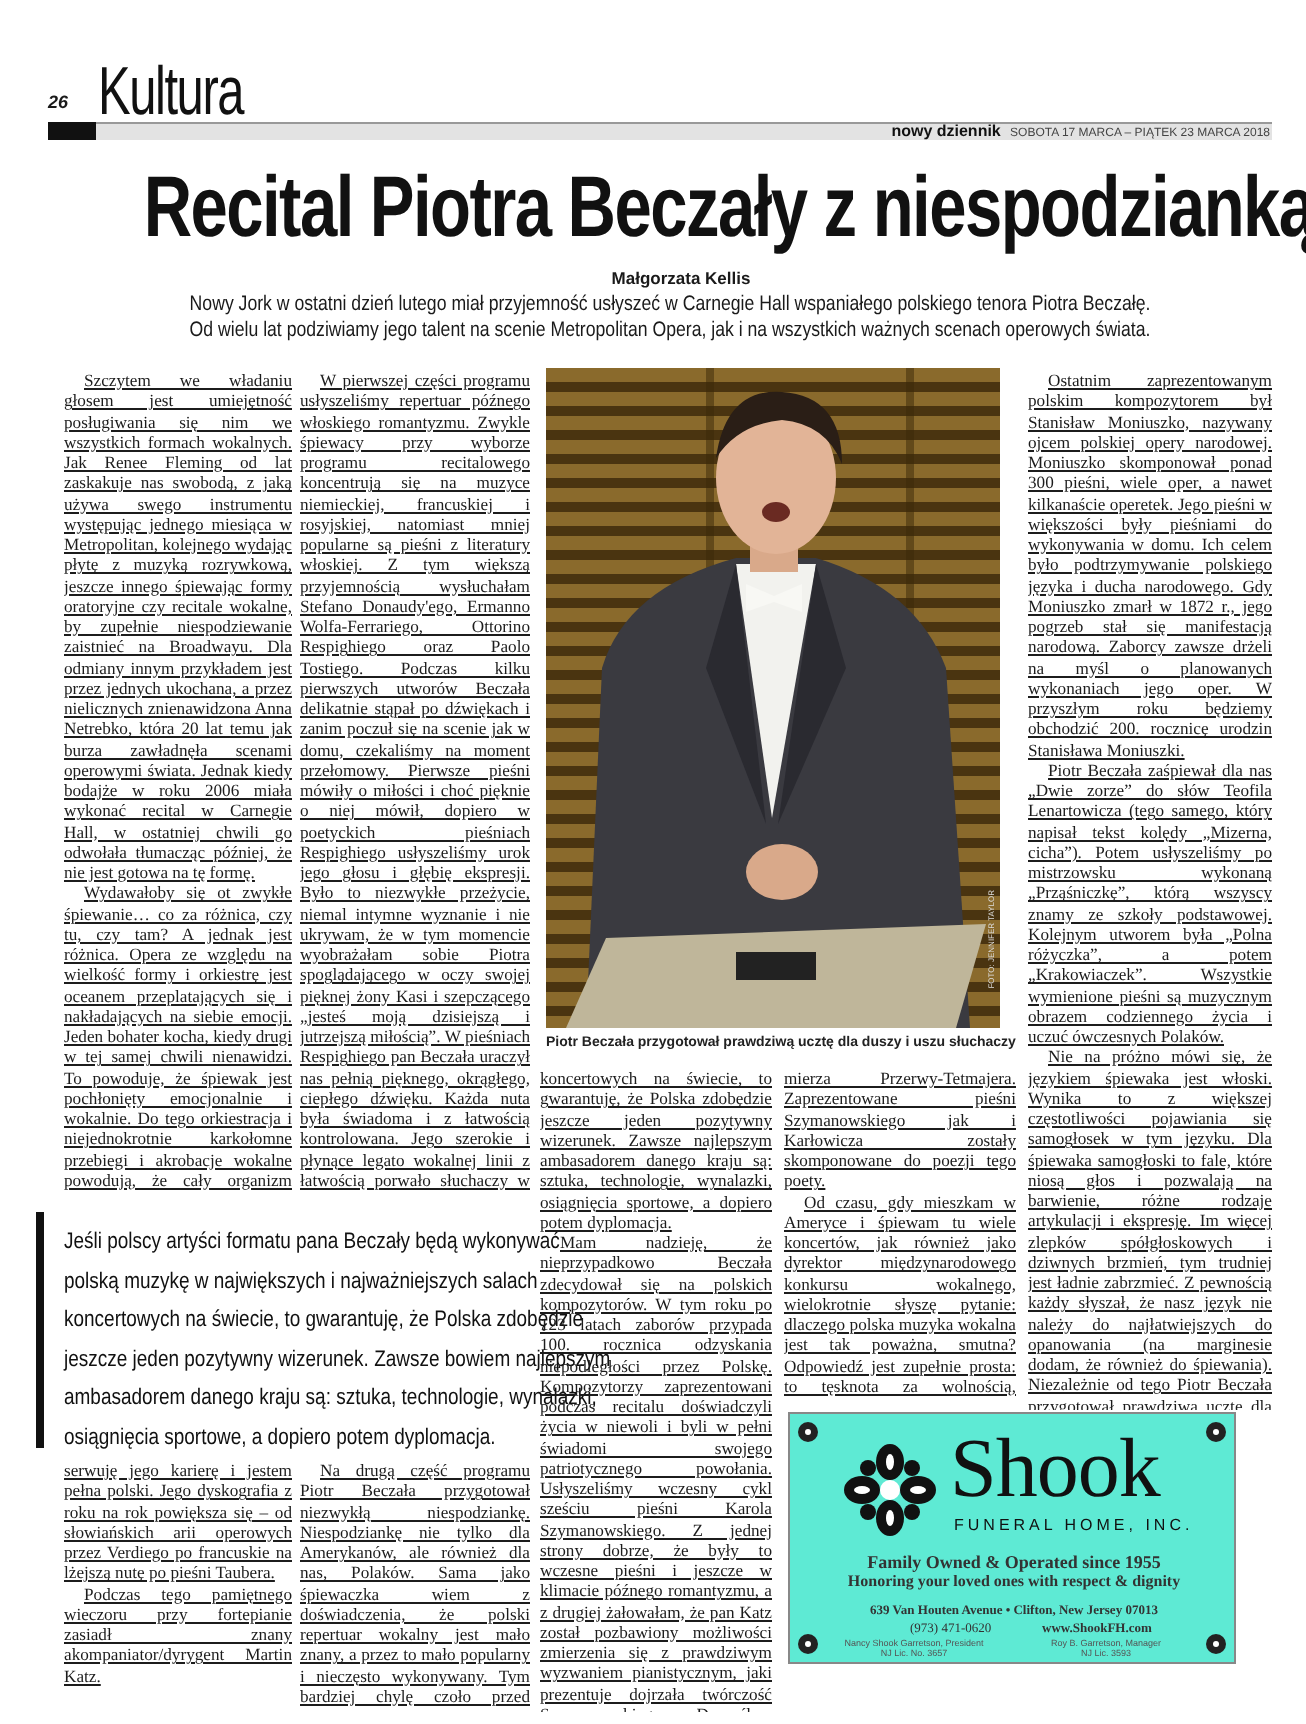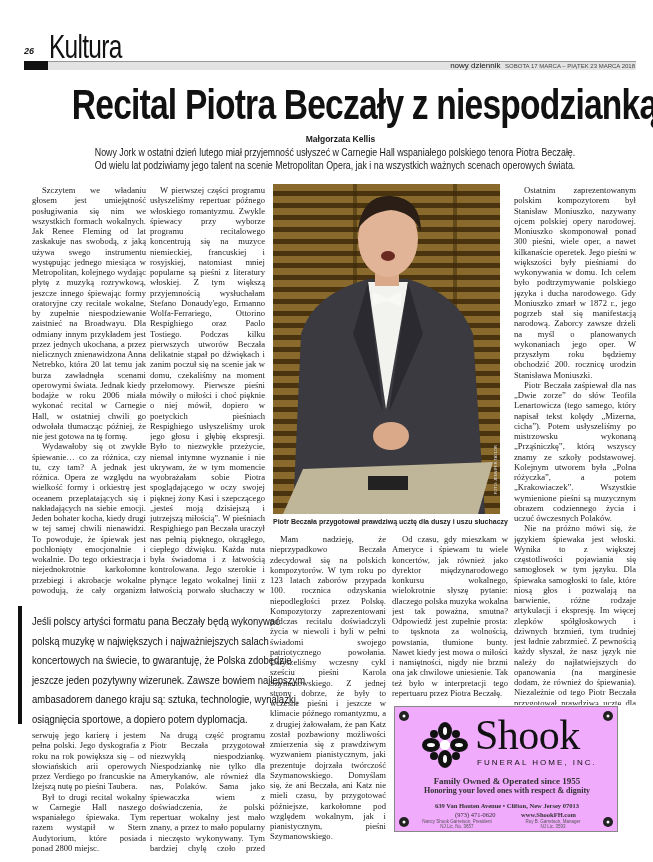--- a/index.html
+++ b/index.html
@@ -4,39 +4,39 @@
 <style>
   * { box-sizing: border-box; margin: 0; padding: 0; }
   html, body { width: 653px; height: 862px; background: #ffffff; overflow: hidden; }
   body { position: relative; font-family: "Liberation Serif", serif; color: #1a1a1a; }
 
   .page-num { position: absolute; left: 24px; top: 46px; font-family: "Liberation Sans", sans-serif; font-size: 9px; font-weight: bold; font-style: italic; }
   .section-title { position: absolute; left: 49px; top: 27px; font-family: "Liberation Sans", sans-serif; font-size: 34px; font-weight: normal; letter-spacing: -1px; transform: scaleX(0.72); transform-origin: left top; color: #111; }
   .rule-bar { position: absolute; left: 24px; top: 61px; width: 612px; height: 9px; background: #e3e3e3; border-top: 1px solid #999; }
   .rule-block { position: absolute; left: 24px; top: 61px; width: 24px; height: 9px; background: #111; }
   .masthead { position: absolute; right: 18px; top: 61px; height: 9px; font-family: "Liberation Sans", sans-serif; font-size: 6px; line-height: 9px; white-space: nowrap; color: #444; }
-  .masthead .brand { font-weight: normal; font-size: 8px; color: #111; margin-right: 3px; }
+  .masthead .brand { font-weight: bold; font-size: 8px; color: #111; margin-right: 3px; }
 
   .headline { position: absolute; left: 0; width: 653px; top: 80px; text-align: center; font-family: "Liberation Sans", sans-serif; font-weight: bold; font-size: 43px; line-height: 48px; letter-spacing: -1px; transform: scaleX(0.78); transform-origin: center top; color: #111; white-space: nowrap; }
   .byline { position: absolute; left: 0; width: 653px; top: 134px; text-align: center; font-family: "Liberation Sans", sans-serif; font-weight: bold; font-size: 8.5px; padding-left: 28px; }
   .lead { position: absolute; left: 50px; width: 560px; top: 146px; text-align: center; font-family: "Liberation Sans", sans-serif; font-size: 10.5px; line-height: 13px; transform: scaleX(0.84); transform-origin: center top; }
   .lead p { white-space: nowrap; }
 
-  .col { position: absolute; font-size: 8.6px; line-height: 10.25px; text-align: justify; hyphens: manual; overflow: hidden; color: #1c1c1c; }
+  .col { position: absolute; font-size: 8.6px; line-height: 10.25px; text-align: justify; hyphens: manual; overflow: hidden; color: #1c1c1c; text-decoration: underline; }
   .col p { text-indent: 10px; }
   .col p.noindent { text-indent: 0; }
 
   .photo { position: absolute; left: 273px; top: 184px; width: 227px; height: 330px; overflow: hidden; background: #6b4f1e; }
   .photo-credit { position: absolute; right: 2px; bottom: 20px; writing-mode: vertical-rl; transform: rotate(180deg); font-family: "Liberation Sans", sans-serif; font-size: 4px; color: #ddd; }
   .caption { position: absolute; left: 273px; top: 518px; width: 240px; font-family: "Liberation Sans", sans-serif; font-weight: bold; font-size: 7px; color: #222; white-space: nowrap; }
 
   .pullquote { position: absolute; left: 18px; top: 606px; width: 250px; height: 118px; border-left: 4px solid #111; padding-left: 10px; padding-top: 6px; }
   .pullquote p { font-family: "Liberation Sans", sans-serif; font-size: 11.3px; line-height: 19.5px; color: #111; white-space: nowrap; transform: scaleX(0.84); transform-origin: left top; }
 
-  .ad { position: absolute; left: 394px; top: 706px; width: 224px; height: 126px; border: 1px solid #888; background: #f0abfc; font-family: "Liberation Serif", serif; text-align: center; }
+  .ad { position: absolute; left: 394px; top: 706px; width: 224px; height: 126px; border: 1px solid #888; background: #5eead4; font-family: "Liberation Serif", serif; text-align: center; }
   .ad .corner { position: absolute; width: 12px; height: 12px; }
   .ad .logo-mark { position: absolute; left: 26px; top: 14px; width: 48px; height: 48px; }
   .ad .brand-name { position: absolute; left: 80px; top: 5px; font-size: 42px; line-height: 46px; letter-spacing: -0.5px; color: #111; }
   .ad .brand-sub { position: absolute; left: 82px; top: 51px; font-family: "Liberation Sans", sans-serif; font-size: 8px; letter-spacing: 2px; color: #111; white-space: nowrap; }
   .ad .tag1 { position: absolute; left: 0; width: 224px; top: 69px; font-size: 9px; font-weight: bold; color: #333; white-space: nowrap; text-align: center; }
   .ad .tag2 { position: absolute; left: 0; width: 224px; top: 79px; font-size: 8px; font-weight: bold; color: #333; white-space: nowrap; }
   .ad .addr { position: absolute; left: 0; width: 224px; top: 95px; font-size: 6.5px; font-weight: bold; color: #333; white-space: nowrap; }
   .ad .phone { position: absolute; left: 60px; top: 104px; font-size: 6.5px; color: #333; }
   .ad .web { position: absolute; left: 126px; top: 104px; font-size: 6.5px; font-weight: bold; color: #333; }
   .ad .staff { position: absolute; top: 112px; font-family: "Liberation Sans", sans-serif; font-size: 4.5px; line-height: 5px; color: #555; text-align: center; width: 80px; }
@@ -113,34 +113,35 @@
   <p>Jeśli polscy artyści formatu pana Beczały będą wykonywać</p>
   <p>polską muzykę w największych i najważniejszych salach</p>
   <p>koncertowych na świecie, to gwarantuję, że Polska zdobędzie</p>
   <p>jeszcze jeden pozytywny wizerunek. Zawsze bowiem najlepszym</p>
   <p>ambasadorem danego kraju są: sztuka, technologie, wynalazki,</p>
   <p>osiągnięcia sportowe, a dopiero potem dyplomacja.</p>
 </blockquote>
 
 <div class="col" style="left:32px; top:730px; width:114px; height:125px;">
   <p class="noindent">serwuję jego karierę i jestem pełna polski. Jego dyskografia z roku na rok powiększa się – od słowiańskich arii operowych przez Verdiego po francuskie na lżejszą nutę po pieśni Taubera.</p>
-  <p>Był to drugi recital wokalny w Carnegie Hall naszego wspaniałego śpiewaka. Tym razem wystąpił w Stern Audytorium, które posiada ponad 2800 miejsc.</p>
   <p>Podczas tego pamiętnego wieczoru przy fortepianie zasiadł znany akompaniator/dyrygent Martin Katz.</p>
 </div>
 
 <div class="col" style="left:150px; top:730px; width:115px; height:125px;">
   <p>Na drugą część programu Piotr Beczała przygotował niezwykłą niespodziankę. Niespodziankę nie tylko dla Amerykanów, ale również dla nas, Polaków. Sama jako śpiewaczka wiem z doświadczenia, że polski repertuar wokalny jest mało znany, a przez to mało popularny i nieczęsto wykonywany. Tym bardziej chylę czoło przed mistrzem Beczałą za ten odważny i patriotyczny wybór. Jeśli polscy artyści formatu pana Beczały będą wykonywać polską muzykę w największych i najważniejszych salach</p>
 </div>
 
 <div class="col" style="left:270px; top:534px; width:116px; height:322px;">
+  <p class="noindent">koncertowych na świecie, to gwarantuję, że Polska zdobędzie jeszcze jeden pozytywny wizerunek. Zawsze najlepszym ambasadorem danego kraju są: sztuka, technologie, wynalazki, osiągnięcia sportowe, a dopiero potem dyplomacja.</p>
   <p>Mam nadzieję, że nieprzypadkowo Beczała zdecydował się na polskich kompozytorów. W tym roku po 123 latach zaborów przypada 100. rocznica odzyskania niepodległości przez Polskę. Kompozytorzy zaprezentowani podczas recitalu doświadczyli życia w niewoli i byli w pełni świadomi swojego patriotycznego powołania. Usłyszeliśmy wczesny cykl sześciu pieśni Karola Szymanowskiego. Z jednej strony dobrze, że były to wczesne pieśni i jeszcze w klimacie późnego romantyzmu, a z drugiej żałowałam, że pan Katz został pozbawiony możliwości zmierzenia się z prawdziwym wyzwaniem pianistycznym, jaki prezentuje dojrzała twórczość Szymanowskiego. Domyślam się, że ani Beczała, ani Katz nie mieli czasu, by przygotować późniejsze, karkołomne pod względem wokalnym, jak i pianistycznym, pieśni Szymanowskiego.</p>
 
 </div>
 
 <div class="col" style="left:392px; top:534px; width:116px; height:165px;">
+  <p class="noindent">mierza Przerwy-Tetmajera. Zaprezentowane pieśni Szymanowskiego jak i Karłowicza zostały skomponowane do poezji tego poety.</p>
   <p>Od czasu, gdy mieszkam w Ameryce i śpiewam tu wiele koncertów, jak również jako dyrektor międzynarodowego konkursu wokalnego, wielokrotnie słyszę pytanie: dlaczego polska muzyka wokalna jest tak poważna, smutna? Odpowiedź jest zupełnie prosta: to tęsknota za wolnością, powstania, tłumione bunty. Nawet kiedy jest mowa o miłości i namiętności, nigdy nie brzmi ona jak chwilowe uniesienie. Tak też było w interpretacji tego repertuaru przez Piotra Beczałę.</p>
 </div>
 
 <div class="col" style="left:514px; top:185px; width:122px; height:520px;">
   <p>Ostatnim zaprezentowanym polskim kompozytorem był Stanisław Moniuszko, nazywany ojcem polskiej opery narodowej. Moniuszko skomponował ponad 300 pieśni, wiele oper, a nawet kilkanaście operetek. Jego pieśni w większości były pieśniami do wykonywania w domu. Ich celem było podtrzymywanie polskiego języka i ducha narodowego. Gdy Moniuszko zmarł w 1872 r., jego pogrzeb stał się manifestacją narodową. Zaborcy zawsze drżeli na myśl o planowanych wykonaniach jego oper. W przyszłym roku będziemy obchodzić 200. rocznicę urodzin Stanisława Moniuszki.</p>
   <p>Piotr Beczała zaśpiewał dla nas „Dwie zorze” do słów Teofila Lenartowicza (tego samego, który napisał tekst kolędy „Mizerna, cicha”). Potem usłyszeliśmy po mistrzowsku wykonaną „Prząśniczkę”, którą wszyscy znamy ze szkoły podstawowej. Kolejnym utworem była „Polna różyczka”, a potem „Krakowiaczek”. Wszystkie wymienione pieśni są muzycznym obrazem codziennego życia i uczuć ówczesnych Polaków.</p>
   <p>Nie na próżno mówi się, że językiem śpiewaka jest włoski. Wynika to z większej częstotliwości pojawiania się samogłosek w tym języku. Dla śpiewaka samogłoski to fale, które niosą głos i pozwalają na barwienie, różne rodzaje artykulacji i ekspresję. Im więcej zlepków spółgłoskowych i dziwnych brzmień, tym trudniej jest ładnie zabrzmieć. Z pewnością każdy słyszał, że nasz język nie należy do najłatwiejszych do opanowania (na marginesie dodam, że również do śpiewania). Niezależnie od tego Piotr Beczała przygotował prawdziwą ucztę dla duszy i uszu słuchaczy.</p>
 
 </div>
 

